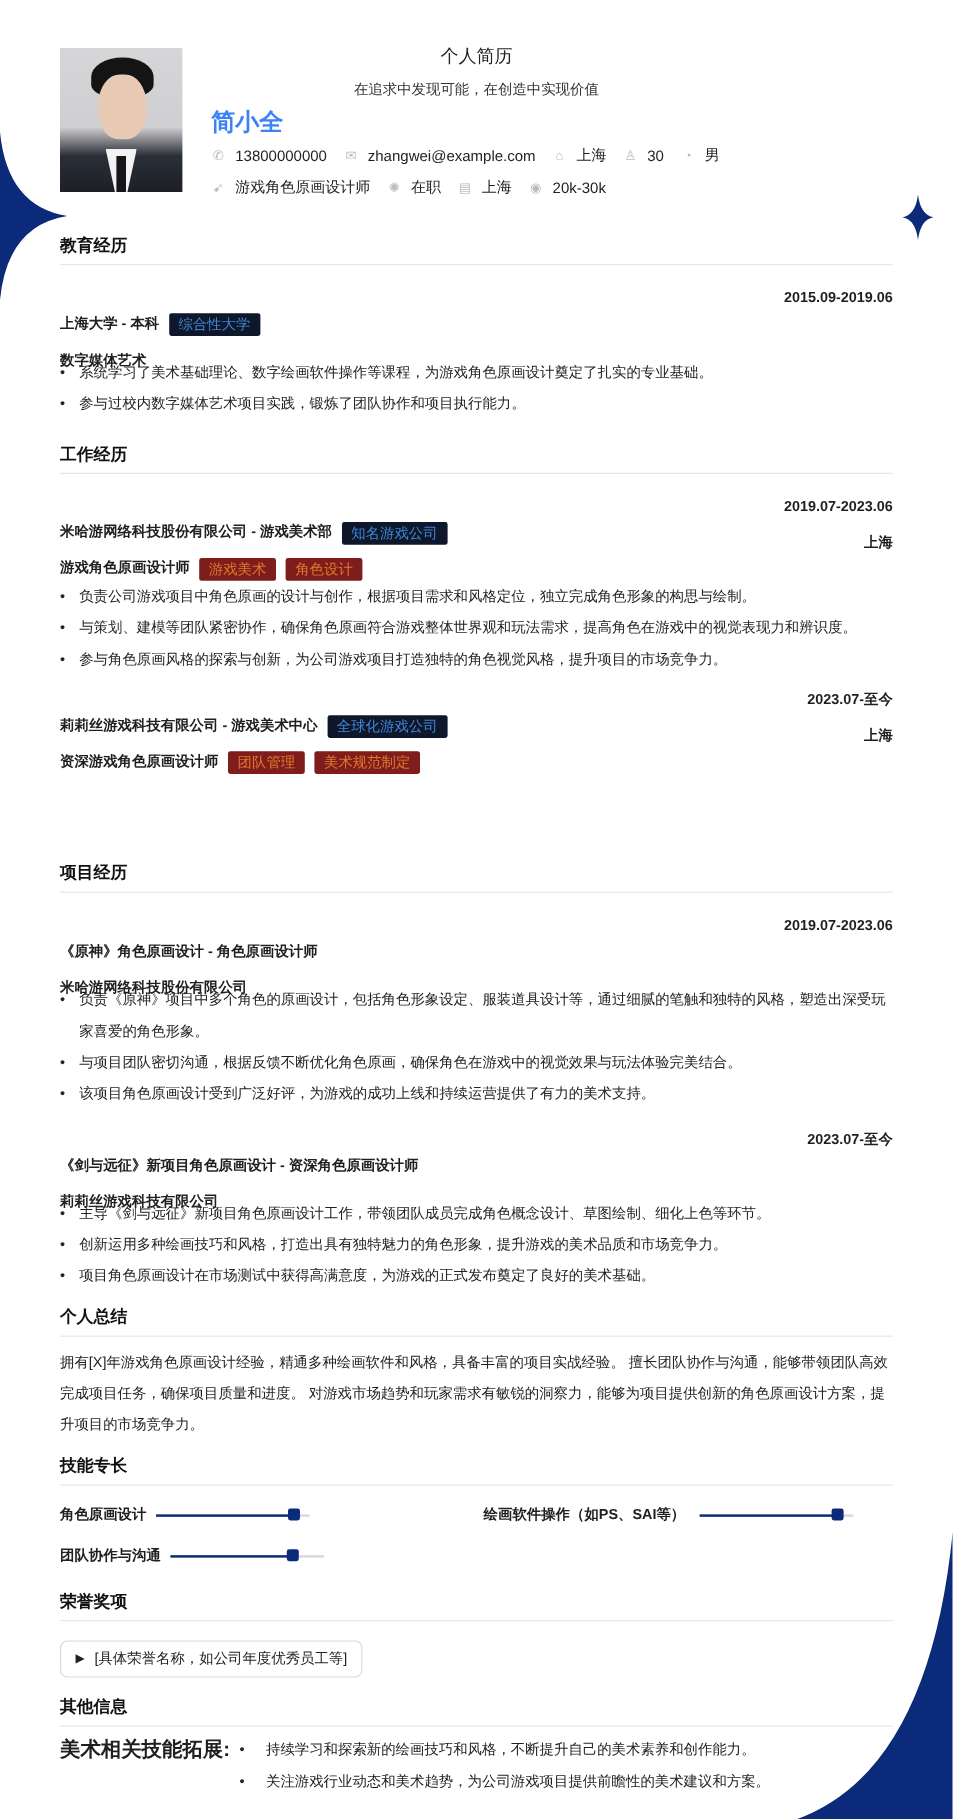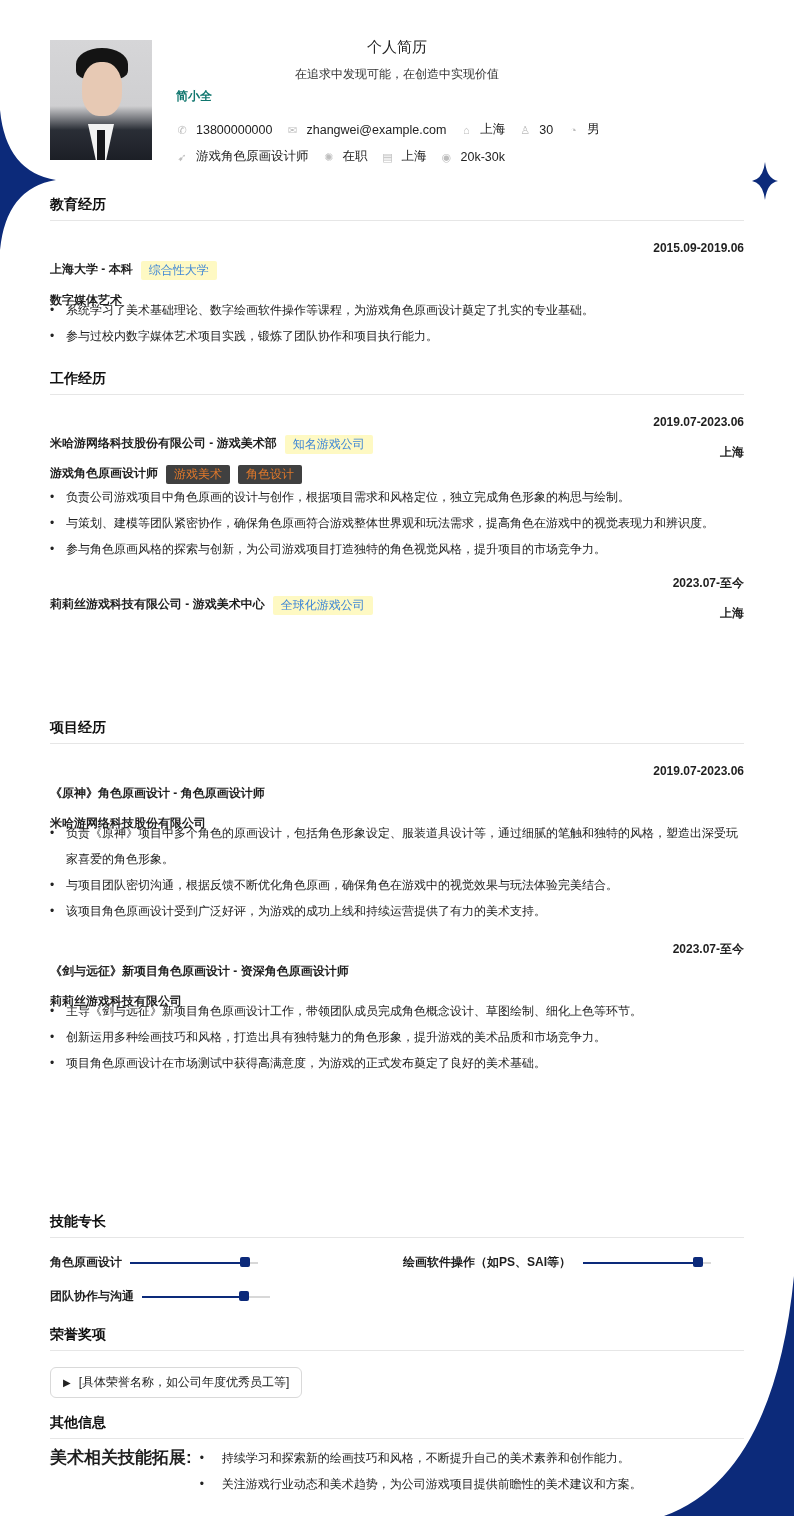--- a/index.html
+++ b/index.html
@@ -14,36 +14,36 @@
 
     
     .header { position: relative; height: 190px; }
     .photo { position: absolute; left: 0; top: 40px; width: 102px; height: 120px; background: linear-gradient(180deg,#d6d6d8 0%,#cfcfd1 55%,#2a2e36 75%,#1c1f26 100%); overflow: hidden; }
     .photo .face { position: absolute; left: 32px; top: 22px; width: 40px; height: 54px; border-radius: 45% 45% 42% 42%; background: #e7c9b4; }
     .photo .hair { position: absolute; left: 26px; top: 8px; width: 52px; height: 32px; border-radius: 50% 50% 30% 30%; background: #141414; }
     .photo .collar { position: absolute; left: 38px; top: 84px; width: 26px; height: 36px; background: #f2f2f2; clip-path: polygon(0 0,100% 0,70% 100%,30% 100%); }
     .photo .tie { position: absolute; left: 47px; top: 90px; width: 8px; height: 30px; background: #15161a; }
     .doc-title { position: absolute; left: 0; right: 0; top: 38px; text-align: center; font-size: 15px; color: #222; }
     .motto { position: absolute; left: 0; right: 0; top: 66px; text-align: center; font-size: 12px; color: #333; }
-    .name { position: absolute; left: 126px; top: 88px; font-size: 12px; font-weight: bold; color: #0f766e; }
+    .name { position: absolute; left: 126px; top: 88px; font-size: 20px; font-weight: bold; color: #3b82f6; }
     .info-row { position: absolute; left: 126px; display: flex; align-items: center; font-size: 12.5px; color: #222; }
     .info-row.r1 { top: 121px; }
     .info-row.r2 { top: 148px; }
     .info-item { display: flex; align-items: center; margin-right: 14px; }
     .info-item .ico { width: 12px; height: 12px; margin-right: 8px; color: #bdbdbd; font-size: 11px; line-height: 12px; text-align: center; }
 
     
     .section { position: absolute; left: 0; width: 694px; }
     .sec-title { font-size: 14px; font-weight: bold; color: #111; padding-bottom: 6px; border-bottom: 1px solid #e6e6e6; }
     .row { position: relative; display: flex; align-items: center; height: 30px; font-size: 12px; }
     .row .left { display: flex; align-items: flex-start; font-weight: bold; margin-top: 44px; }
     .row .right { margin-left: auto; font-weight: bold; }
     .tag { display: inline-block; font-weight: normal; font-size: 12px; padding: 1px 8px; margin-left: 8px; border-radius: 2px; }
-    .tag.blue { background: #fef9c3; color: #3e86d6; }
-    .tag.orange { background: #404040; color: #e0782a; }
+    .tag.blue { background: #0f172a; color: #3e86d6; }
+    .tag.orange { background: #7f1d1d; color: #e0782a; }
     ul.bullets { list-style: none; }
     ul.bullets li { position: relative; padding-left: 16px; font-size: 12px; line-height: 26px; color: #222; }
     ul.bullets li::before { content: "•"; position: absolute; left: 0; top: 0; color: #222; }
     .summary { font-size: 12px; line-height: 26px; color: #222; margin-top: 8px; }
 
     .skills { margin-top: 12px; position: relative; height: 70px; }
     .skill { position: absolute; display: flex; align-items: center; font-size: 12px; font-weight: bold; }
     .skill .bar { position: relative; height: 2px; background: #d8d8d8; margin-left: 8px; }
     .skill .fill { position: absolute; left: 0; top: 0; height: 2px; background: #0c2a7a; }
     .skill .knob { position: absolute; top: -5px; width: 10px; height: 10px; background: #0c2a7a; border-radius: 2px; }
@@ -168,20 +168,25 @@
     </ul>
 
     <div class="row" style="margin-top:6px;">
       <div class="left">
         <span>莉莉丝游戏科技有限公司 - 游戏美术中心</span>
         <span class="tag blue">全球化游戏公司</span>
       </div>
       <div class="right">2023.07-至今</div>
     </div>
     <div class="row">
+      <div class="left">
+        <span>资深游戏角色原画设计师</span>
+        <span class="tag orange">团队管理</span>
+        <span class="tag orange">美术规范制定</span>
+      </div>
       <div class="right">上海</div>
     </div>
   </div>
 
   <div class="section" style="top:719px;">
     <div class="sec-title">项目经历</div>
     <div class="row" style="margin-top:12px;">
       <div class="left">
           <span>《原神》角色原画设计 - 角色原画设计师</span>
         </div>
@@ -209,20 +214,24 @@
           <span>莉莉丝游戏科技有限公司</span>
         </div>
     </div>
     <ul class="bullets" style="margin-top:4px;">
       <li>主导《剑与远征》新项目角色原画设计工作，带领团队成员完成角色概念设计、草图绘制、细化上色等环节。</li>
       <li>创新运用多种绘画技巧和风格，打造出具有独特魅力的角色形象，提升游戏的美术品质和市场竞争力。</li>
       <li>项目角色原画设计在市场测试中获得高满意度，为游戏的正式发布奠定了良好的美术基础。</li>
     </ul>
   </div>
 
+  <div class="section" style="top:1089px;">
+    <div class="sec-title">个人总结</div>
+    <div class="summary">拥有[X]年游戏角色原画设计经验，精通多种绘画软件和风格，具备丰富的项目实战经验。 擅长团队协作与沟通，能够带领团队高效完成项目任务，确保项目质量和进度。 对游戏市场趋势和玩家需求有敏锐的洞察力，能够为项目提供创新的角色原画设计方案，提升项目的市场竞争力。</div>
+  </div>
 
   <div class="section" style="top:1213px;">
     <div class="sec-title">技能专长</div>
     <div class="skills">
       <div class="skill" style="left:0; top:4px;">
         <span>角色原画设计</span>
         <div class="bar" style="width:128px;">
           <div class="fill" style="width:90%;"></div>
           <div class="knob" style="left:calc(90% - 5px);"></div>
         </div>

